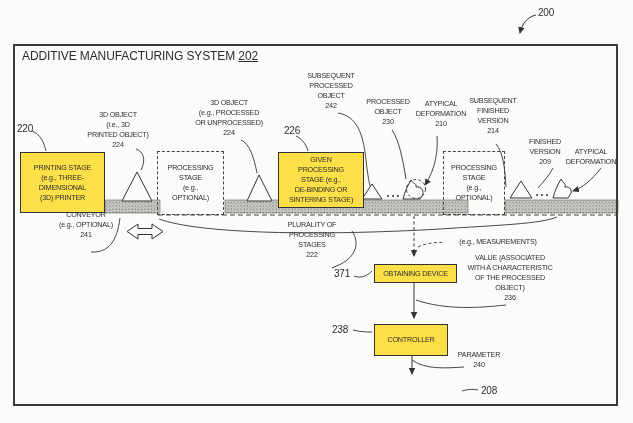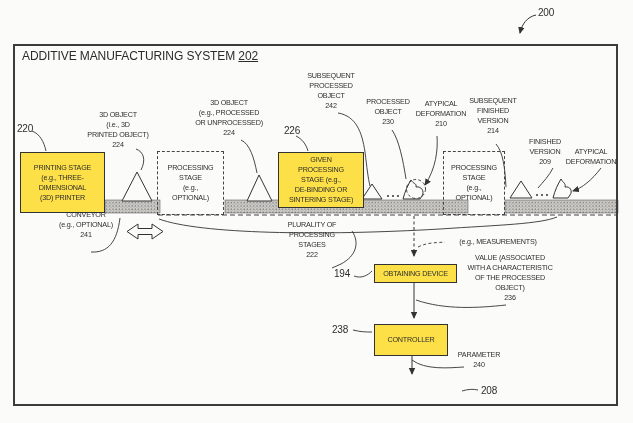--- a/index.html
+++ b/index.html
@@ -124,21 +124,21 @@
 
   <div class="sysborder"></div>
   <div class="title">
     <span>ADDITIVE MANUFACTURING SYSTEM</span>
     <span class="num">202</span>
   </div>
 
   <div class="ref" style="left:538px;top:8px;">200</div>
   <div class="ref" style="left:17px;top:124px;">220</div>
   <div class="ref" style="left:284px;top:126px;">226</div>
-  <div class="ref" style="left:334px;top:269px;">194</div>
+  <div class="ref" style="left:334px;top:269px;">371</div>
   <div class="ref" style="left:332px;top:325px;">238</div>
   <div class="ref" style="left:481px;top:386px;">208</div>
 
   <div class="box solidbox" style="left:20px;top:152px;width:85px;height:61px;">PRINTING STAGE
 (e.g., THREE-
 DIMENSIONAL
 (3D) PRINTER</div>
   <div class="box dashbox" style="left:157px;top:151px;width:67px;height:64px;">PROCESSING
 STAGE
 (e.g.,

